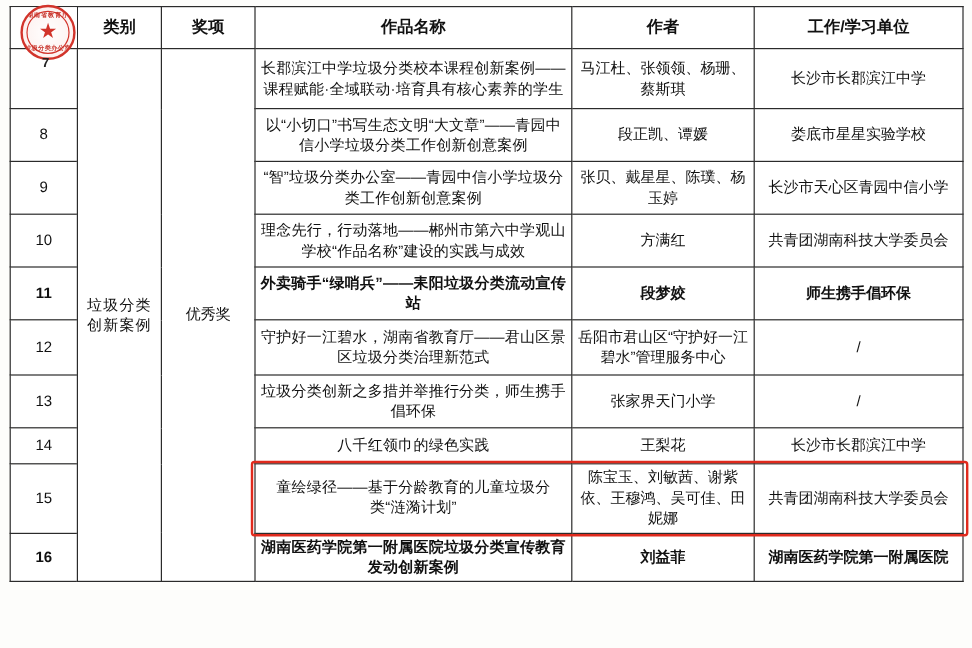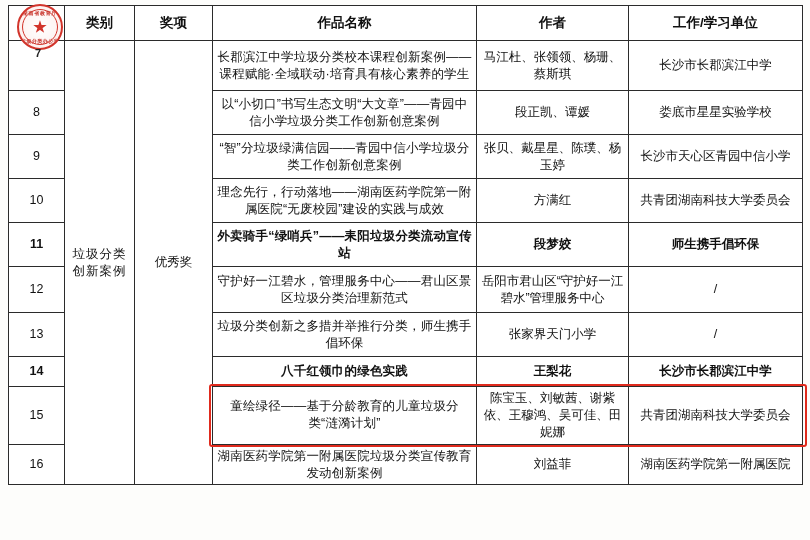--- a/index.html
+++ b/index.html
@@ -175,61 +175,61 @@
         <td>长沙市长郡滨江中学</td>
       </tr>
       <tr style="height:44px;">
         <td class="seq">8</td>
         <td class="cell-title">以“小切口”书写生态文明“大文章”——青园中信小学垃圾分类工作创新创意案例</td>
         <td>段正凯、谭媛</td>
         <td>娄底市星星实验学校</td>
       </tr>
       <tr style="height:44px;">
         <td class="seq">9</td>
-        <td class="cell-title">“智”分垃圾绿满信园——青园中信小学垃圾分类工作创新创意案例</td>
+        <td class="cell-title">“智”垃圾分类办公室——青园中信小学垃圾分类工作创新创意案例</td>
         <td>张贝、戴星星、陈璞、杨玉婷</td>
         <td>长沙市天心区青园中信小学</td>
       </tr>
       <tr style="height:44px;">
         <td class="seq">10</td>
-        <td class="cell-title">理念先行，行动落地——湖南医药学院第一附属医院“无废校园”建设的实践与成效</td>
+        <td class="cell-title">理念先行，行动落地——郴州市第六中学观山学校“作品名称”建设的实践与成效</td>
         <td>方满红</td>
         <td>共青团湖南科技大学委员会</td>
       </tr>
       <tr style="height:44px;font-weight:bold;">
         <td class="seq">11</td>
         <td class="cell-title">外卖骑手“绿哨兵”——耒阳垃圾分类流动宣传站</td>
         <td>段梦姣</td>
         <td>师生携手倡环保</td>
       </tr>
       <tr style="height:46px;">
         <td class="seq">12</td>
-        <td class="cell-title">守护好一江碧水，管理服务中心——君山区景区垃圾分类治理新范式</td>
+        <td class="cell-title">守护好一江碧水，湖南省教育厅——君山区景区垃圾分类治理新范式</td>
         <td>岳阳市君山区“守护好一江碧水”管理服务中心</td>
         <td>/</td>
       </tr>
       <tr style="height:44px;padding-left:37px;">
         <td class="seq">13</td>
         <td class="cell-title">垃圾分类创新之多措并举推行分类，师生携手倡环保</td>
         <td>张家界天门小学</td>
         <td>/</td>
       </tr>
-      <tr style="height:30px;font-weight:bold;">
+      <tr style="height:30px;">
         <td class="seq">14</td>
         <td class="cell-title">八千红领巾的绿色实践</td>
         <td>王梨花</td>
         <td>长沙市长郡滨江中学</td>
       </tr>
       <tr style="height:48px;">
         <td class="seq">15</td>
         <td class="cell-title">童绘绿径——基于分龄教育的儿童垃圾分类“涟漪计划”</td>
         <td>陈宝玉、刘敏茜、谢紫依、王穆鸿、吴可佳、田妮娜</td>
         <td>共青团湖南科技大学委员会</td>
       </tr>
-      <tr style="height:40px;">
+      <tr style="height:40px;font-weight:bold;">
         <td class="seq">16</td>
         <td class="cell-title">湖南医药学院第一附属医院垃圾分类宣传教育发动创新案例</td>
         <td>刘益菲</td>
         <td>湖南医药学院第一附属医院</td>
       </tr>
     </tbody>
   </table>
 
   <div class="highlight-box" style="left: 208.5px; top: 383.5px; width: 598px; height: 63.625px;"></div>
 

